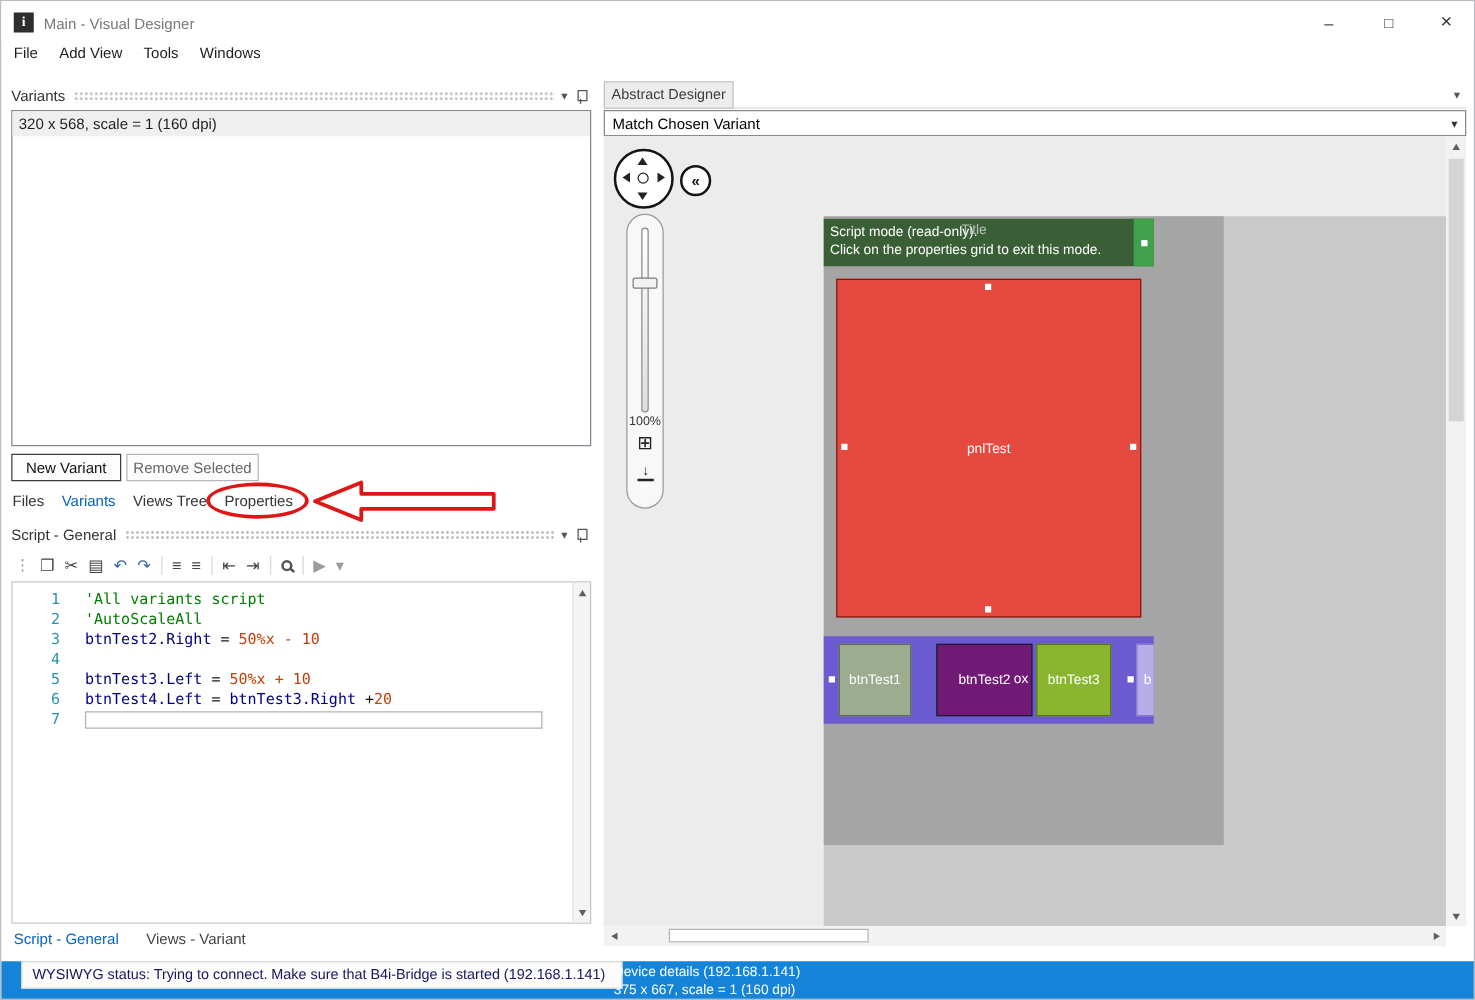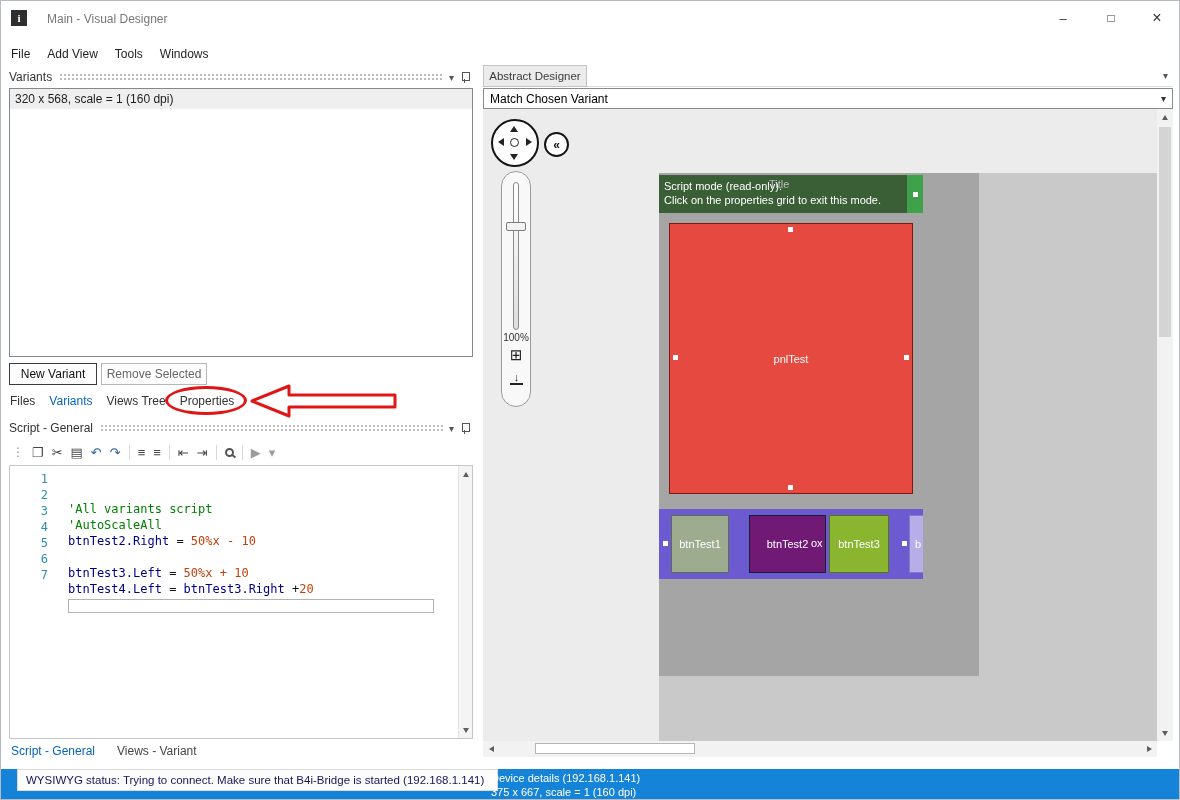--- a/index.html
+++ b/index.html
@@ -4,26 +4,26 @@
 <style>
   * { margin:0; padding:0; box-sizing:border-box; }
   html,body { width:1180px; height:800px; overflow:hidden; }
   body { font-family:"Liberation Sans",sans-serif; font-size:12px; color:#222; background:#fff; }
   #app { position:relative; width:1180px; height:800px; background:#fff; border:1px solid #b7bcc2; overflow:hidden; }
 
   
   .titlebar { position:absolute; left:0; top:0; width:100%; height:34px; background:#fff; }
   .app-icon { position:absolute; left:10px; top:9px; width:16px; height:16px; background:#2e2e2e; color:#fff;
               font:bold 11px "Liberation Serif",serif; display:flex; align-items:center; justify-content:center; }
-  .win-title { position:absolute; left:34px; top:11px; color:#787878; font-size:12px;margin-left:12px; }
+  .win-title { position:absolute; left:34px; top:11px; color:#787878; font-size:12px; }
   .win-btn { position:absolute; top:5px; width:36px; height:24px; display:flex; align-items:center; justify-content:center; color:#333; font-size:13px; }
   .btn-min { left:1044px; } .btn-max { left:1092px; font-size:12px; } .btn-close { left:1138px; font-size:16px; }
 
   
-  .menubar { position:absolute; left:0; top:34px; width:100%; height:26px; display:flex; align-items:flex-end; padding-left:10px; gap:17px; }
+  .menubar { position:absolute; left:0; top:34px; width:100%; height:26px; display:flex; align-items:flex-start; padding-left:10px; gap:17px; }
   .menu-item { color:#1e1e1e; }
 
   
   .phead { position:absolute; display:flex; align-items:center; }
   .phead-title { color:#333; margin-right:7px; white-space:nowrap; }
   .dots { flex:1; height:9px; background-image:radial-gradient(circle,#bdbdbd 1px,transparent 1.2px); background-size:4px 4px; background-position:0 4px; }
   .dd { color:#555; font-size:10px; margin:0 5px; }
   .pin-icon { position:relative; width:12px; height:13px; display:inline-block; margin-right:2px; }
   .pin-icon::before { content:""; position:absolute; left:3px; top:1px; width:6px; height:7px; border:1px solid #555; background:#fff; }
   .pin-icon::after { content:""; position:absolute; left:5px; top:8px; width:1px; height:4px; background:#555; }
@@ -55,21 +55,21 @@
   .grip { color:#8a8a8a; font-size:12px; }
   .tsep { width:1px; height:15px; background:#d8d8d8; }
   .search-icon { position:relative; width:9px; height:9px; border:2px solid #555; border-radius:50%; display:inline-block; }
   .search-icon::after { content:""; position:absolute; width:5px; height:2px; background:#555; right:-4px; bottom:-2px; transform:rotate(40deg); }
 
   
   .editor { position:relative; position:absolute; left:8px; top:464px; width:464px; height:274px; border:1px solid #c6c6c6; background:#fff;
             padding-top:5px; font-family:"DejaVu Sans Mono",monospace; font-size:12px; overflow:hidden; }
   .code-line { display:flex; height:16px; line-height:16px; }
   .ln { width:58px; text-align:right; padding-right:20px; color:#2b91af; flex:none; }
-  .code { white-space:pre;margin-top:30px; }
+  .code { white-space:pre; }
   .tok-comment { color:#008000; }
   .tok-ident { color:#000083; }
   .tok-op { color:#141414; }
   .tok-num { color:#c2410c; }
   .edit-box { display:inline-block; width:366px; height:14px; border:1px solid #b2b2b2; vertical-align:middle; }
   .ed-vscroll { position:absolute; right:0; top:0; width:14px; height:100%; background:#f4f4f4; border-left:1px solid #e4e4e4; }
   .sbtn { position:absolute; left:0; width:14px; height:14px; display:flex; align-items:center; justify-content:center; }
   .sbtn.top { top:1px; } .sbtn.bot { bottom:1px; }
 
   .bottom-tabs { position:absolute; left:10px; top:741px; height:18px; display:flex; gap:22px; align-items:center; }

